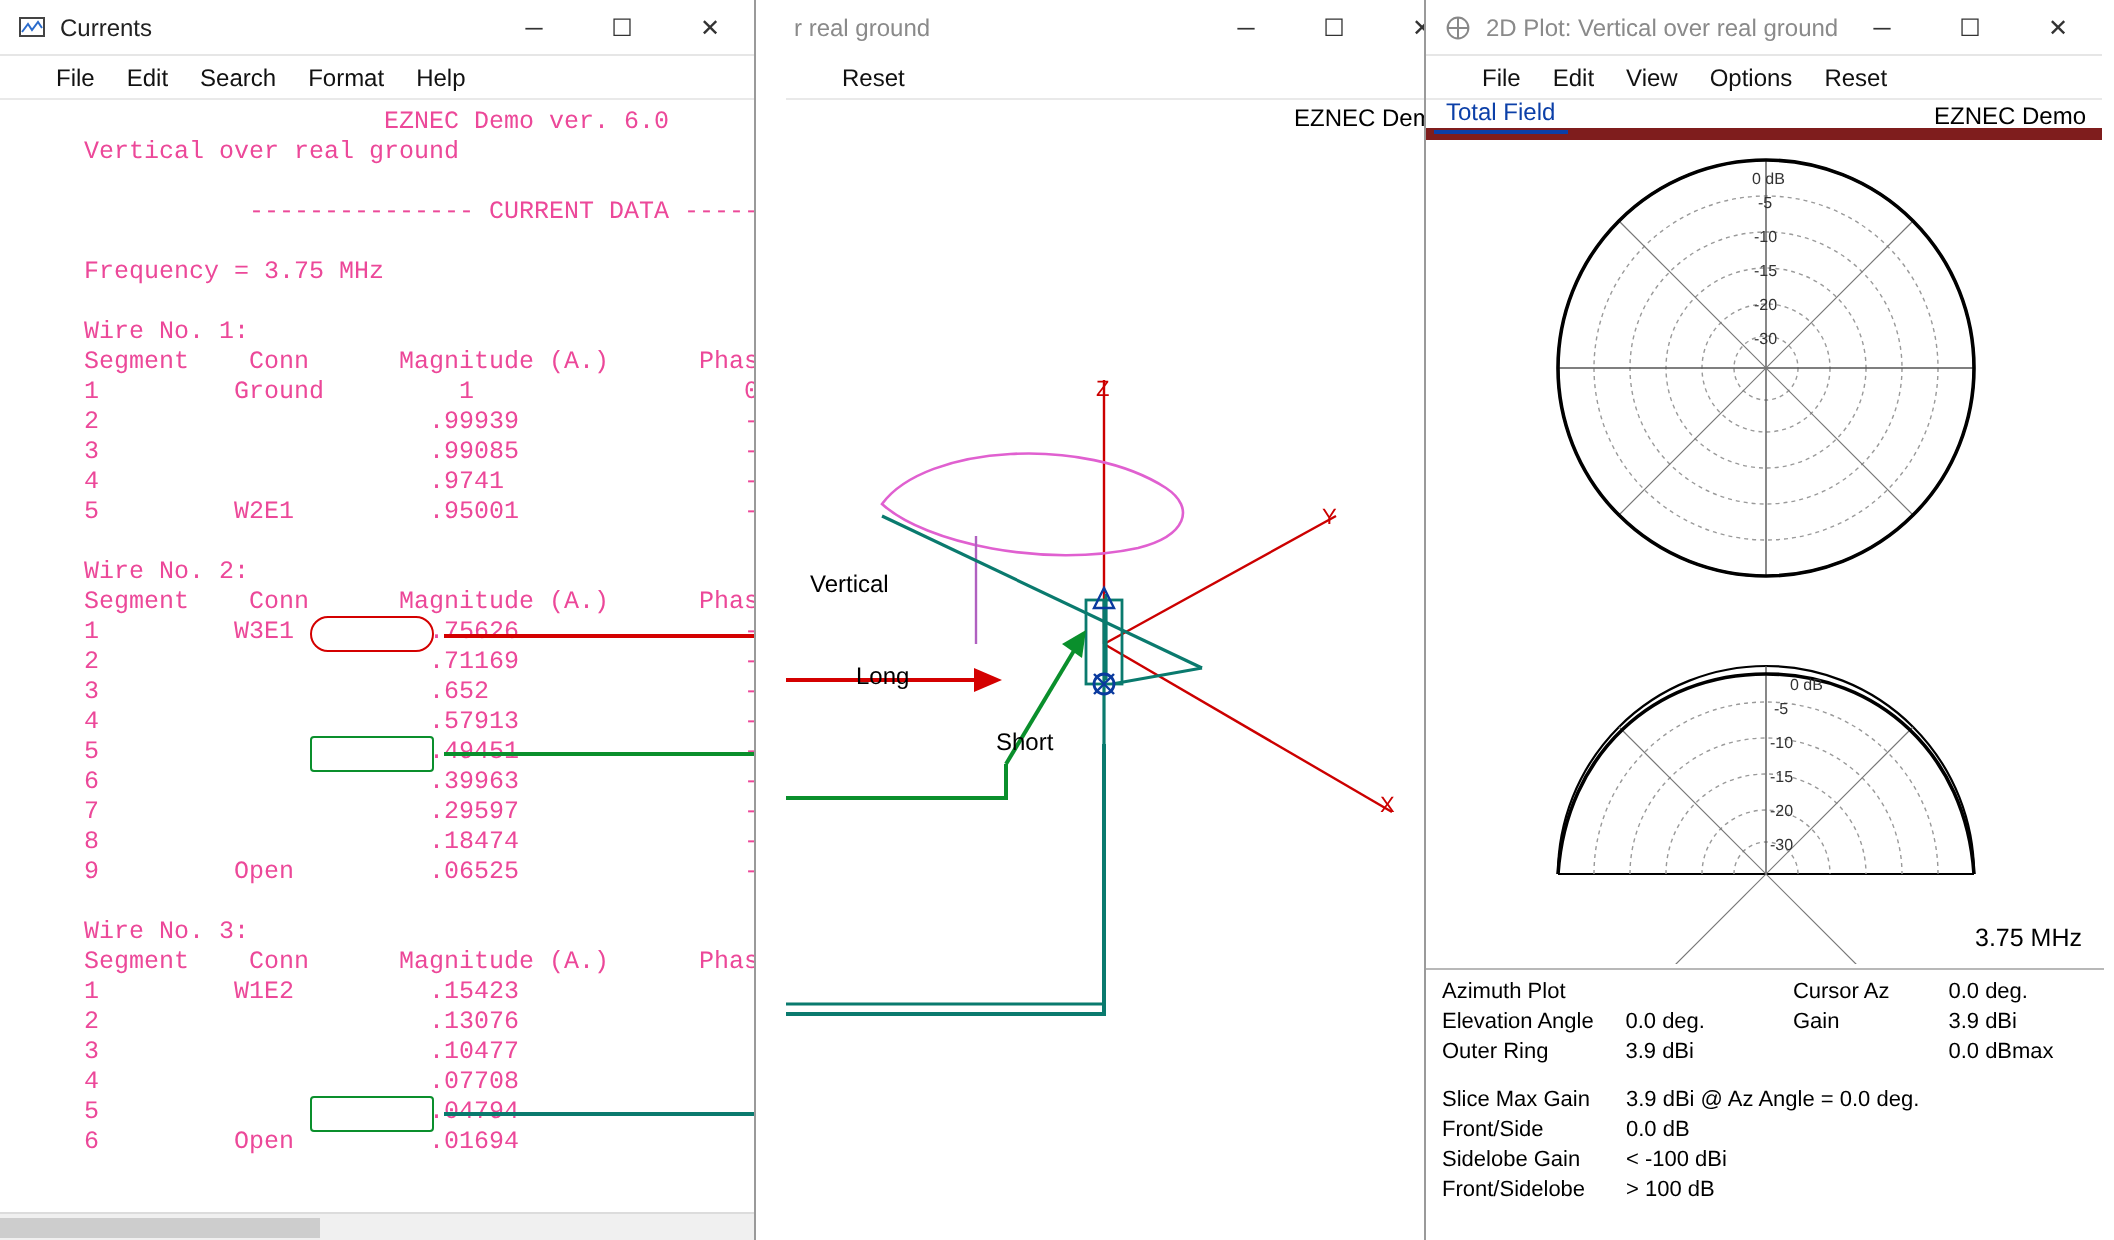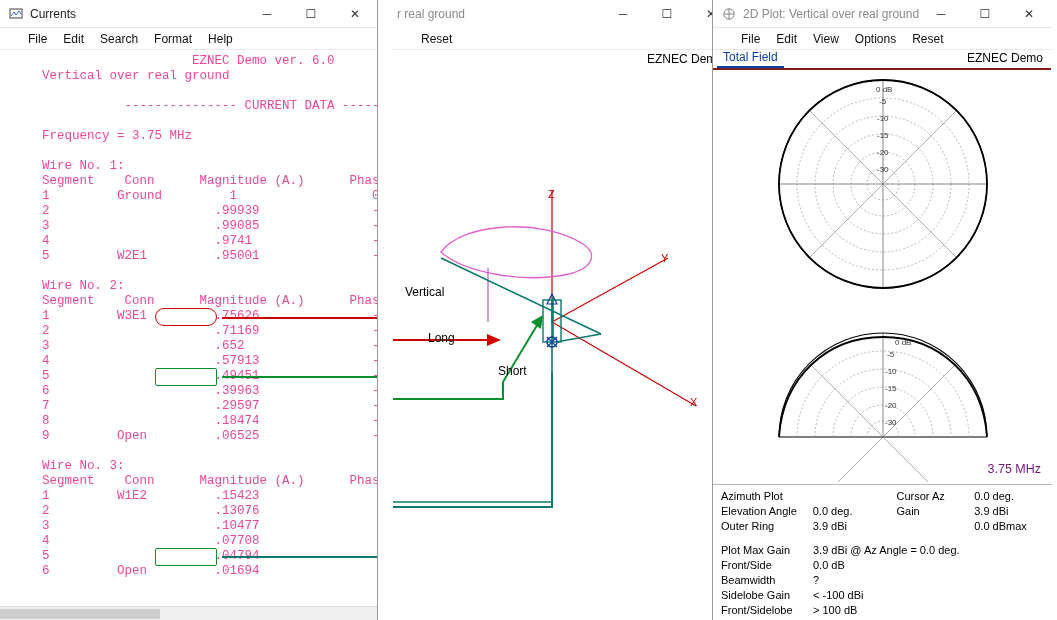--- a/index.html
+++ b/index.html
@@ -51,24 +51,24 @@
 
   
   #view-window { left:393px; top:0; width:340px; height:620px; }
   #view-window .titlebar { border-bottom:none; }
   #view-window .menubar { border-bottom:1px solid #e9e9e9; }
   .demo-tag { position:absolute; right:10px; top:52px; font-size:12px; color:#000; }
   #view-canvas { position:absolute; left:0; top:72px; width:340px; height:548px; }
 
   
   #plot-window { left:712px; top:0; width:339px; height:620px; border-left:1px solid #9a9a9a; }
-  .tabstrip { height:20px; border-bottom:2px solid #7f1d1d; display:flex; align-items:flex-end; padding-left:4px; position:relative;}
+  .tabstrip { height:20px; border-bottom:6px solid #7f1d1d; display:flex; align-items:center; padding-left:4px; position:relative;}
   .tab { font-size:12px; color:#0b3fa8; padding:1px 6px 2px 6px; border-bottom:2px solid #0b3fa8; }
   .plot-demo { position:absolute; right:8px; top:51px; font-size:12px; color:#000;}
-  .freq-label { position:absolute; right:10px; top:462px; font-size:12.5px; color:#701a75; }
+  .freq-label { position:absolute; right:10px; top:462px; font-size:12.5px; color:#000000; }
   .infopanel {
     position:absolute; left:0; top:484px; width:339px; height:136px;
     border-top:1px solid #b8b8b8; font-size:11px; color:#000; padding:4px 8px 0 8px;
   }
   .inforow { display:flex; line-height:15px; }
   .c1 { width:92px; }
   .c2 { width:84px; }
   .c3 { width:78px; }
   .c4 { width:70px; }
   .gap { height:9px; }
@@ -307,32 +307,28 @@
       <span class="c4">3.9 dBi</span>
     </div>
     <div class="inforow">
       <span class="c1">Outer Ring</span>
       <span class="c2">3.9 dBi</span>
       <span class="c3"></span>
       <span class="c4">0.0 dBmax</span>
     </div>
     <div class="gap"></div>
     <div class="inforow">
-      <span class="c1">Plot Max Gain</span>
+      <span class="c1">Slice Max Gain</span>
       <span>3.9 dBi @ Az Angle = 0.0 deg.</span>
     </div>
     <div class="inforow">
       <span class="c1">Front/Side</span>
       <span>0.0 dB</span>
     </div>
     <div class="inforow">
-      <span class="c1">Beamwidth</span>
-      <span>?</span>
-    </div>
-    <div class="inforow">
       <span class="c1">Sidelobe Gain</span>
       <span>&lt; -100 dBi</span>
     </div>
     <div class="inforow">
       <span class="c1">Front/Sidelobe</span>
       <span>&gt; 100 dB</span>
     </div>
   </div>
 </div>
 

